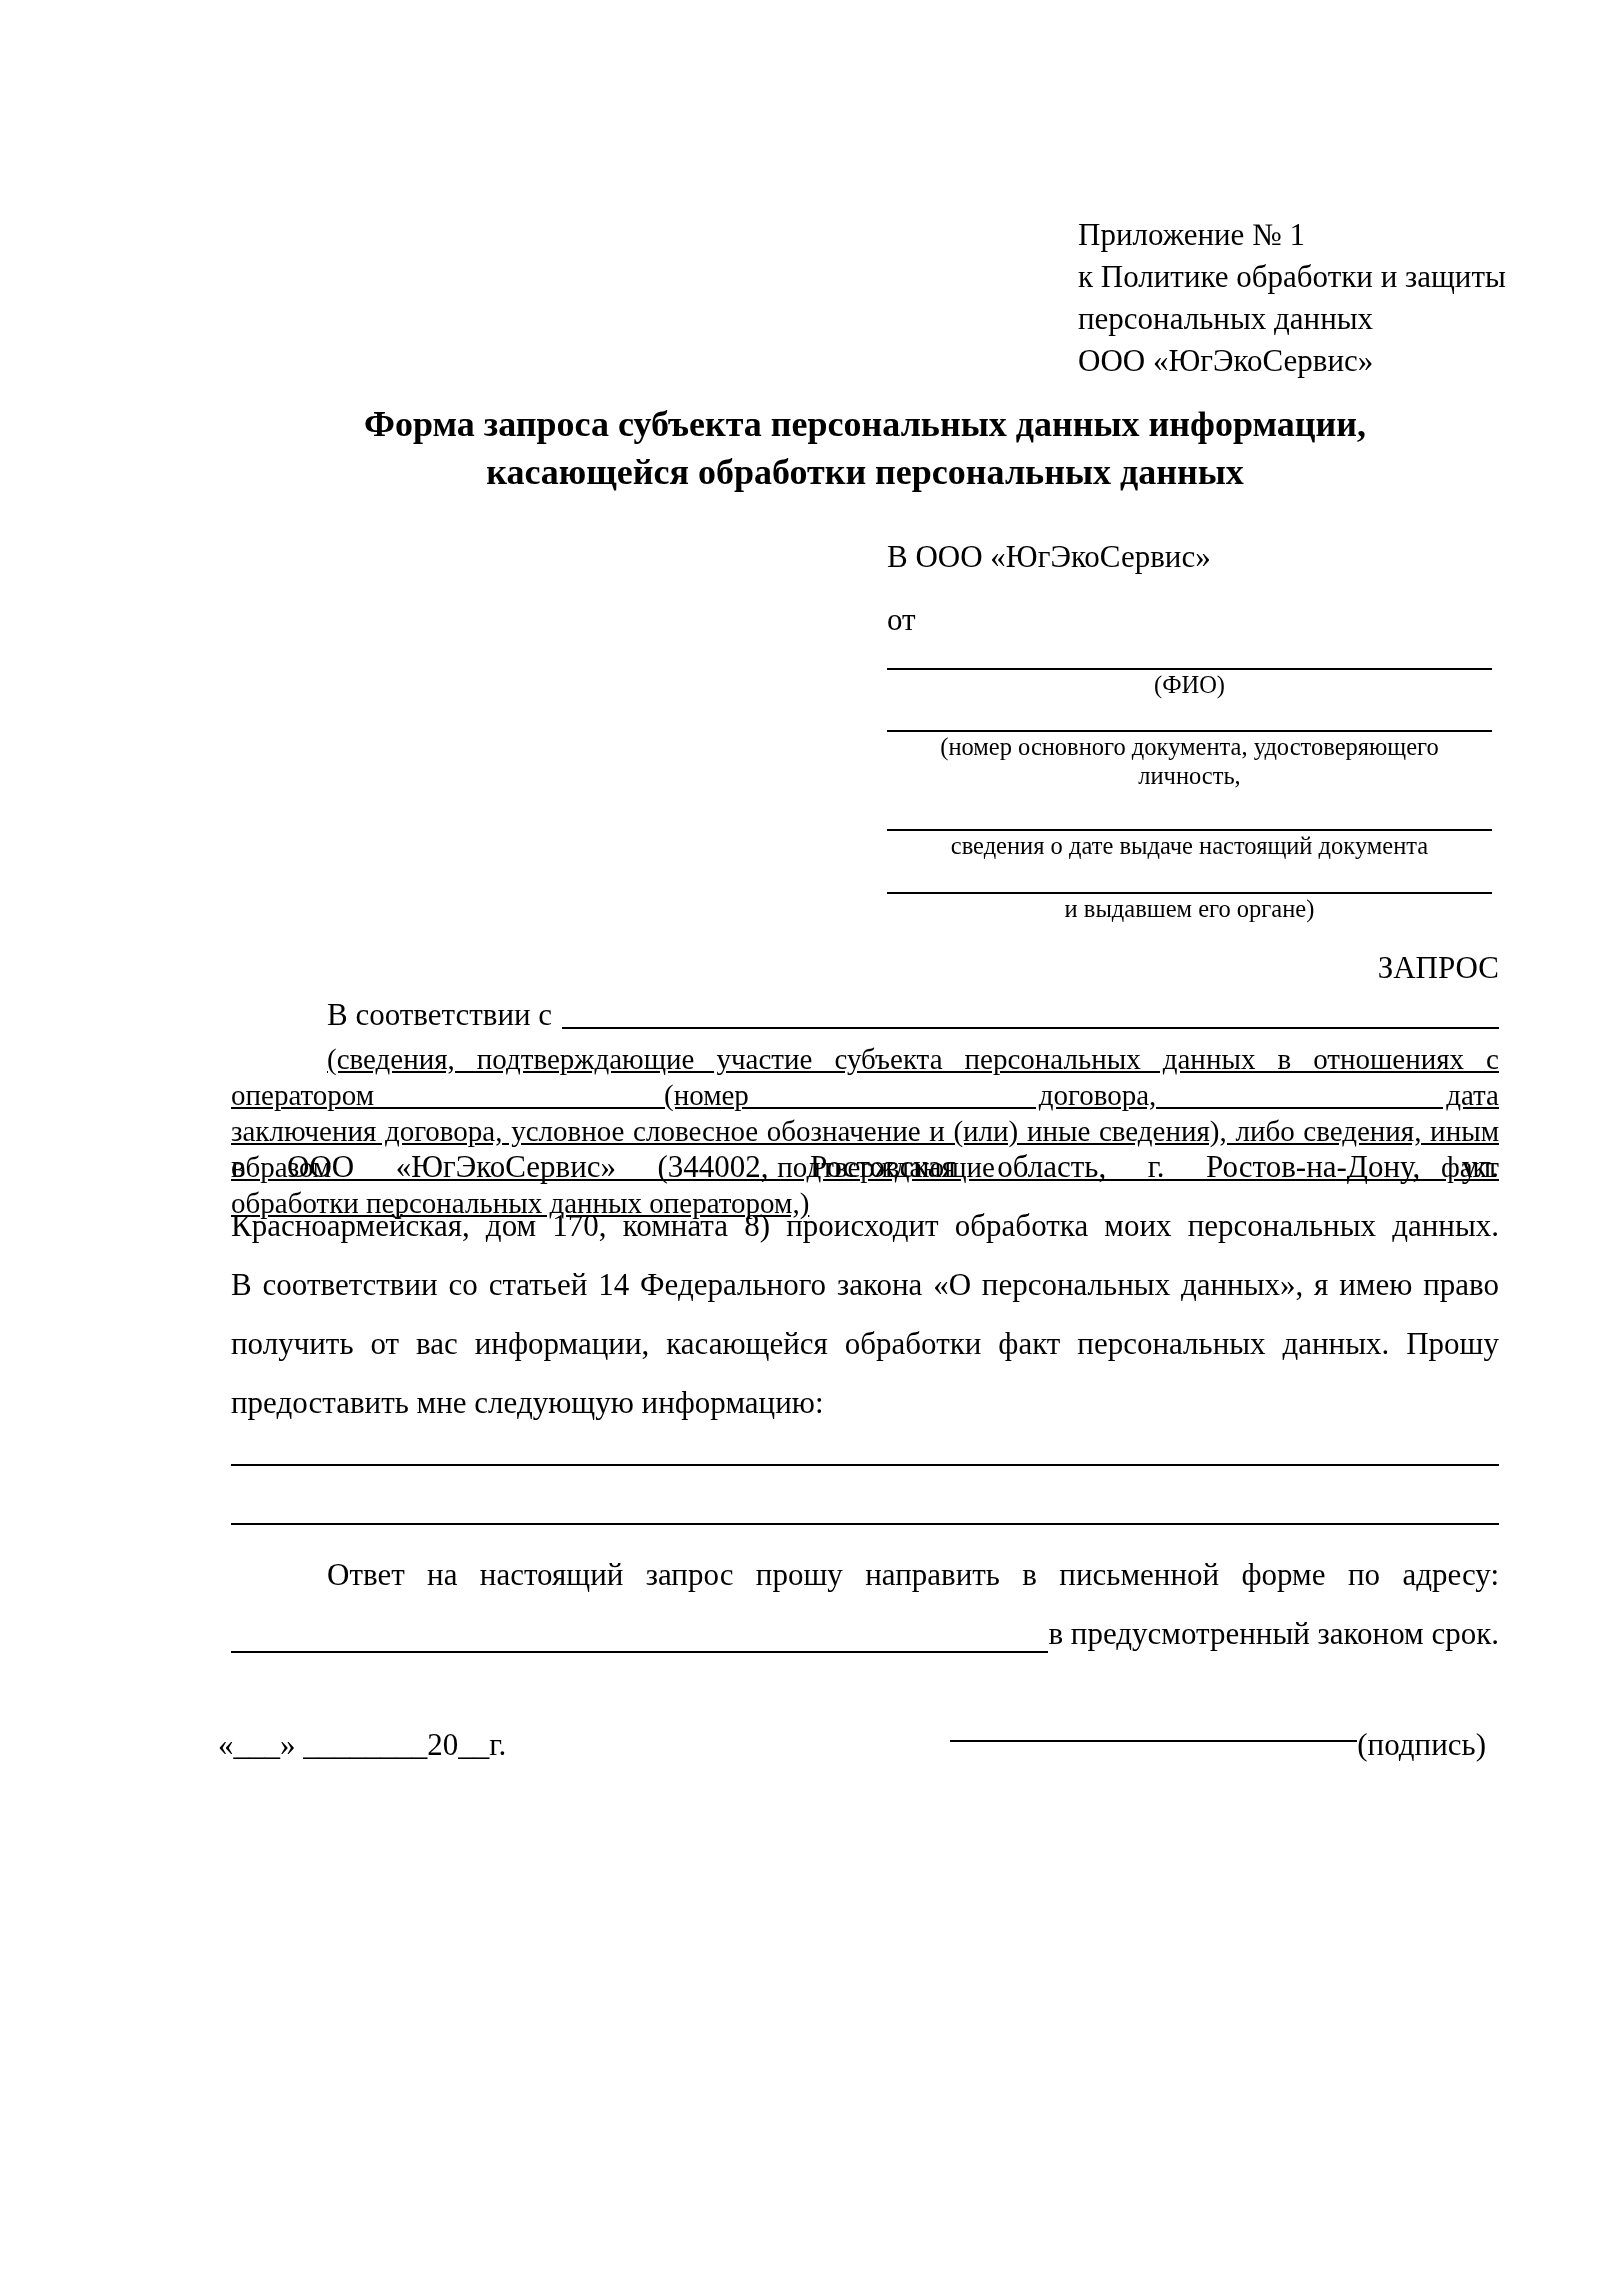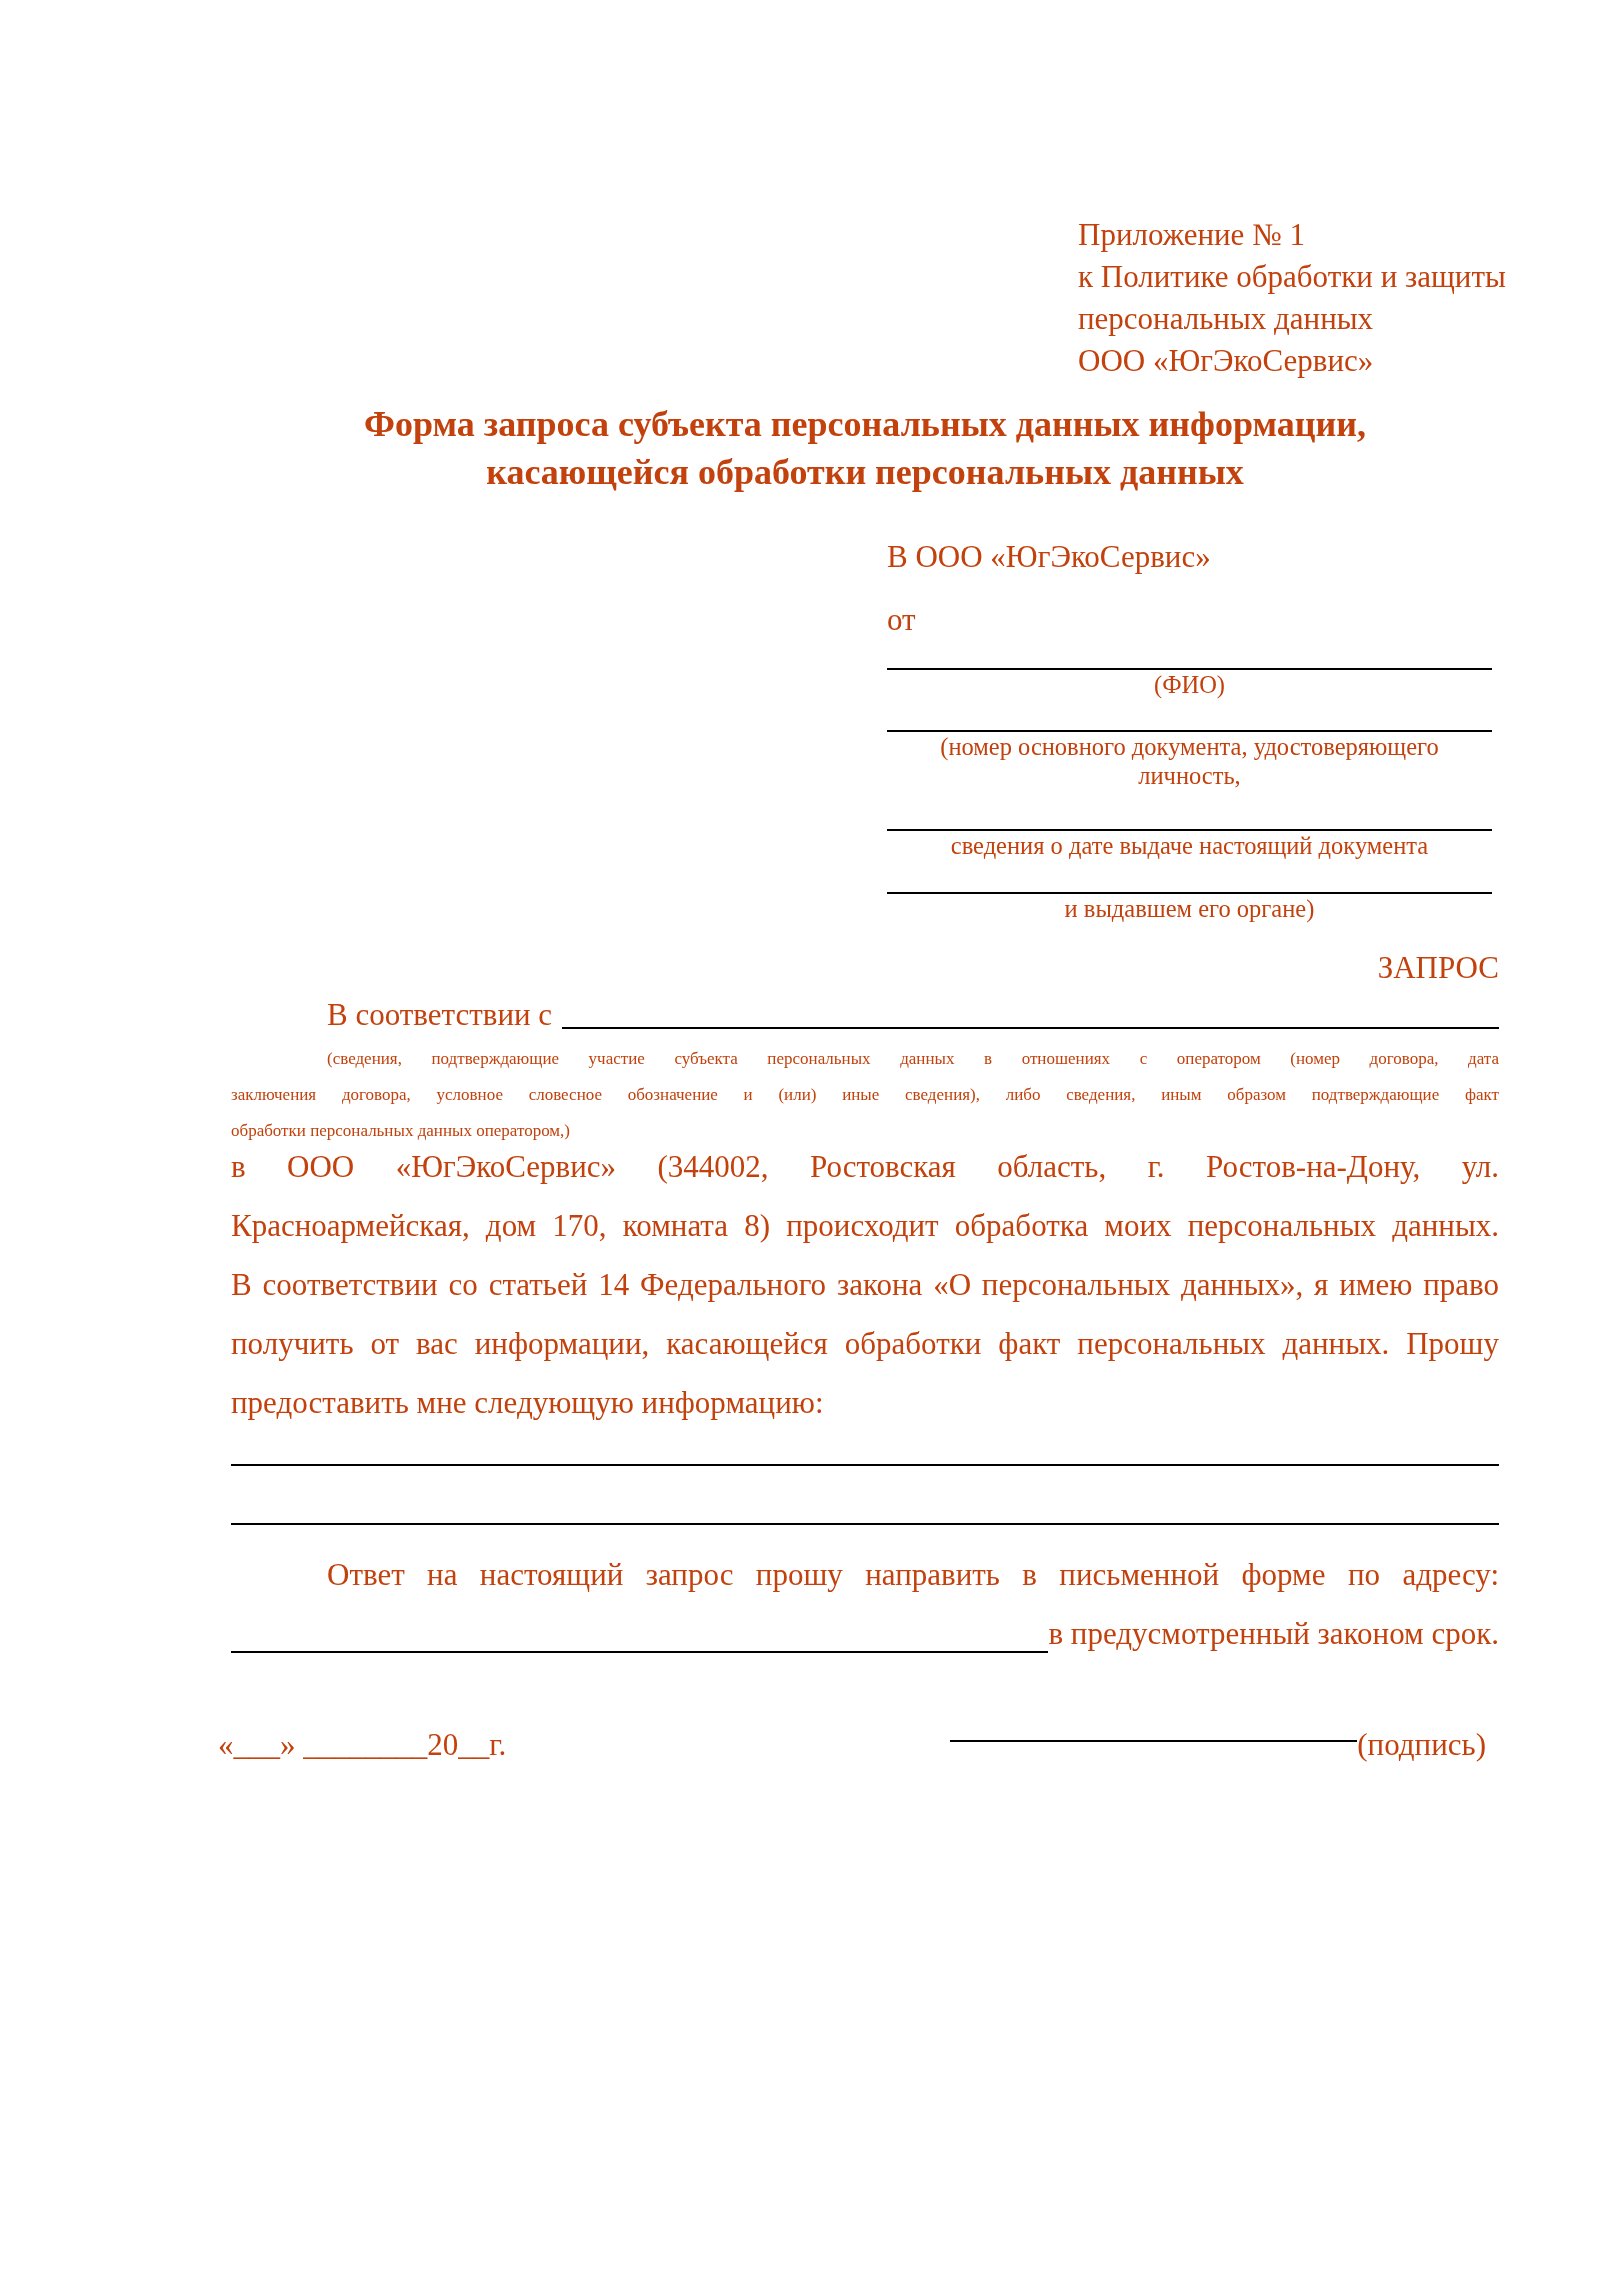--- a/index.html
+++ b/index.html
@@ -1,21 +1,21 @@
 <!DOCTYPE html>
 <html lang="ru"><head>
 <meta charset="utf-8">
 <style>
   html,body{margin:0;padding:0;background:#8a8a8a;}
   .page{
     position:relative;
     width:1621px;height:2293px;
     background:#ffffff;
     font-family:"Liberation Serif","DejaVu Serif",serif;
-    color:#c2410c;
+    color:#000000;
     overflow:hidden;
   }
   
   .annex{position:absolute;left:1078px;top:214px;width:431px;
          font-size:31px;line-height:42px;text-align:left;}
   
   .title{position:absolute;left:231px;top:400px;width:1268px;
          font-size:36px;font-weight:bold;line-height:48px;text-align:center;}
   
   .addressee{position:absolute;left:887px;top:537px;width:605px;font-size:31px;}
@@ -29,21 +29,21 @@
   .caption{font-size:24.5px;line-height:29px;text-align:center;}
   
   .zapros{position:absolute;left:231px;top:947px;width:1268px;
           font-size:31px;line-height:41px;text-align:right;}
   
   .accordance{position:absolute;left:231px;top:994px;width:1268px;
               display:flex;align-items:flex-end;font-size:31px;line-height:41px;}
   .accordance .lbl{padding-left:96px;white-space:nowrap;}
   .accordance .fill{flex:1;height:0;border-bottom:2px solid #000;margin-bottom:5.9px;margin-left:9.8px;}
   .smallnote{position:absolute;left:231px;top:1041px;width:1268px;
-             font-size:17px;line-height:36px;}
+             font-size:29px;line-height:36px;text-decoration:underline;}
   .smallnote .jl{text-align:justify;text-align-last:justify;}
   .smallnote .first{text-indent:96px;}
   .smallnote .last{text-align:left;}
   
   .bodypar{position:absolute;left:231px;top:1137px;width:1268px;
            font-size:31px;line-height:59px;}
   .bodypar .jl{text-align:justify;text-align-last:justify;}
   .bodypar .last{text-align:left;}
   
   .infoblank1{position:absolute;left:231px;top:1464px;width:1268px;}

